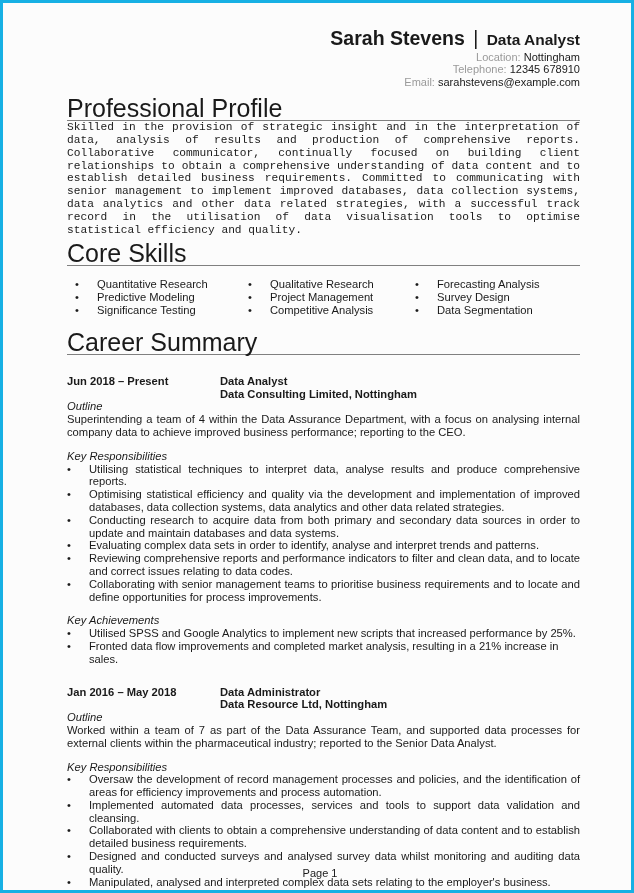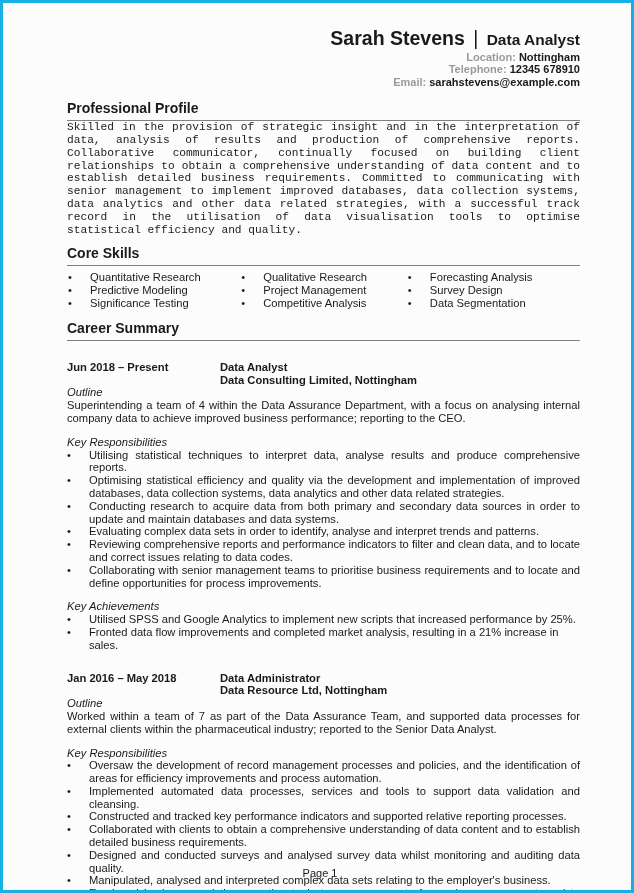--- a/index.html
+++ b/index.html
@@ -9,32 +9,32 @@
     background: #fcfcfc;
     font-family: "Liberation Sans", sans-serif;
     color: #1a1a1a;
     position: relative; overflow: hidden;
   }
   .page { position: absolute; left: 64px; top: 0; width: 513px; font-size: 11.2px; line-height: 12.8px; }
   .header { text-align: right; padding-top: 24px; }
   .name-line { font-size: 19.5px; line-height: 22px; font-weight: bold; }
   .name-line .sep { font-weight: normal; margin: 0 3px; }
   .name-line .role { font-size: 15.5px; }
-  .contact { font-size: 11px; line-height: 12.4px; font-weight: bold; }
+  .contact { font-size: 11px; line-height: 12.4px; font-weight: normal; }
   .contact .lbl { color: #9a9a9a; }
   h2 {
-    font-size: 14px; font-weight: bold; margin: 0; line-height: 22px;
+    font-size: 25px; font-weight: normal; margin: 0; line-height: 22px;
     border-bottom: 1px solid #808080; padding-bottom: 1px;
   }
   .sec-profile { margin-top: 9px; }
   .quote { text-align: center; margin-top: 4px; }
   .profile-text { text-align: justify; margin-top: 0; font-family: Liberation Mono, monospace; }
   .sec-skills { margin-top: 6px; }
   .skills { display: flex; margin-top: 4px; }
-  .skills ul { list-style: none; margin: 1px; padding: 0; width: 183px; }
+  .skills ul { list-style: none; margin: 8px; padding: 0; width: 183px; }
   .skills ul:nth-child(2) { width: 176px; }
   .bul { position: relative; padding-left: 22px; }
   .bul::before { content: "•"; position: absolute; left: 0; top: 0; }
   .sec-career { margin-top: 6px; }
   .job-head { display: flex; font-weight: bold; margin-top: 20px; }
   .job-head .dates { width: 153px; }
   .italic { font-style: italic; }
   .job ul { list-style: none; margin: 0; padding: 0; }
   .job .para { text-align: justify; }
   .gap { margin-top: 11px; }
@@ -127,21 +127,20 @@
           <div>Data Administrator</div>
           <div>Data Resource Ltd, Nottingham</div>
         </div>
       </div>
       <div class="italic">Outline</div>
       <div class="para">Worked within a team of 7 as part of the Data Assurance Team, and supported data processes for external clients within the pharmaceutical industry; reported to the Senior Data Analyst.</div>
       <div class="italic gap">Key Responsibilities</div>
       <ul>
         <li class="bul justify">Oversaw the development of record management processes and policies, and the identification of areas for efficiency improvements and process automation.</li>
         <li class="bul justify">Implemented automated data processes, services and tools to support data validation and cleansing.</li>
-        <li class="bul justify">Constructed and tracked key performance indicators and supported relative reporting processes.</li>
         <li class="bul justify">Collaborated with clients to obtain a comprehensive understanding of data content and to establish detailed business requirements.</li>
         <li class="bul justify">Designed and conducted surveys and analysed survey data whilst monitoring and auditing data quality.</li>
         <li class="bul justify">Manipulated, analysed and interpreted complex data sets relating to the employer's business.</li>
         <li class="bul justify">Employed business analytics reporting tools to prepare reports for senior management, and to create data dashboards, graphs and visualisations.</li>
       </ul>
 
     </div>
   </section>
 </div>
 

